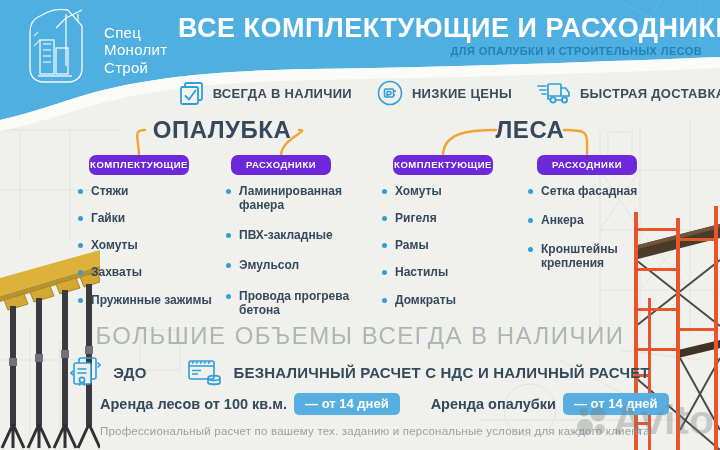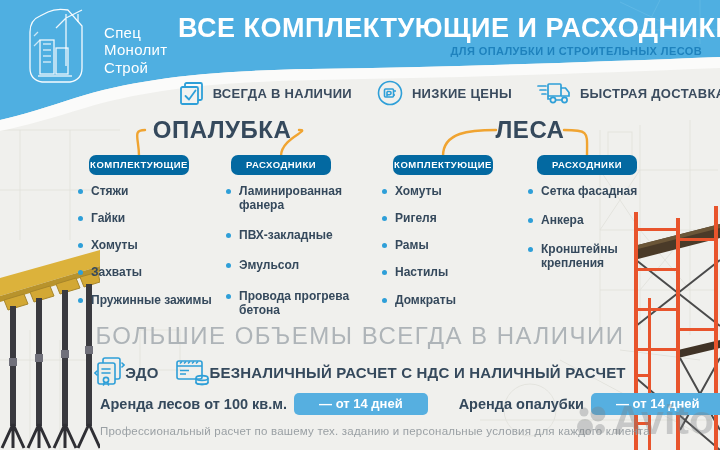--- a/index.html
+++ b/index.html
@@ -24,50 +24,50 @@
   .features{position:absolute;top:79px;left:185px;width:533px;display:flex;
     justify-content:center;align-items:flex-end;gap:24px;}
   .feature{display:flex;align-items:center;gap:8px;}
   .feature .lbl{font-size:13px;font-weight:700;color:#3a4b5e;letter-spacing:.3px;white-space:nowrap;}
 
   
   .section{position:absolute;top:116px;width:300px;}
   .sec-opalubka{left:72px;} .sec-lesa{left:380px;}
   .sec-title{text-align:center;font-size:24px;font-weight:700;color:#35495c;letter-spacing:.5px;}
   .connector{position:absolute;top:8px;left:0;}
-  .badge-orange{position:absolute;top:39px;width:100px;height:20px;background:#0369a1;
+  .badge-orange{position:absolute;top:39px;width:100px;height:20px;background:#6d28d9;
     border-radius:7px;color:#fff;font-size:9.5px;font-weight:700;letter-spacing:.5px;
     text-align:center;line-height:20px;}
   .b1-op{left:17px;} .b2-op{left:159px;} .b1-le{left:13px;} .b2-le{left:157px;}
 
   
   .ilist{position:absolute;top:184px;margin:0;padding:0;list-style:none;}
   .ilist li{position:relative;padding-left:13px;margin-bottom:13px;
     font-size:12px;font-weight:700;color:#35495c;line-height:1.18;}
   .ilist li::before{content:"";position:absolute;left:0;top:5px;width:5px;height:5px;
     border-radius:50%;background:#2e9fd8;}
   .col1{left:78px;width:148px;} .col2{left:226px;width:146px;}
   .col3{left:382px;width:140px;} .col4{left:528px;width:128px;}
   .col2 li{margin-bottom:16px;} .col4 li{margin-bottom:15px;}
 
   
   .banner{position:absolute;top:322px;left:0;width:720px;text-align:center;
     font-size:24px;font-weight:400;color:#aeb4b8;letter-spacing:1.5px;}
 
   
   .payrow{position:absolute;top:356px;left:0;width:720px;display:flex;
-    justify-content:center;align-items:center;}
+    justify-content:center;align-items:center;gap:12px;}
   .payrow .gap{width:16px;}
   .paylbl{font-size:15px;font-weight:700;color:#35495c;letter-spacing:.2px;white-space:nowrap;}
 
   
   .rentrow{position:absolute;top:393px;left:100px;display:flex;align-items:center;}
   .rent-lbl{font-size:14.5px;font-weight:700;color:#35495c;white-space:nowrap;}
   .rent-badge{margin-left:7px;background:#56afe0;color:#fff;font-size:13px;font-weight:700;
-    padding:3px 25px 4px;border-radius:5px;white-space:nowrap;}
+    padding:3px 11px 4px;border-radius:5px;white-space:nowrap;}
   .rent-gap{width:31px;}
 
   .footer{position:absolute;top:425px;left:100px;font-size:11.5px;color:#9aa0a4;letter-spacing:.2px;}
 
   
   .watermark{position:absolute;right:6px;bottom:6px;display:flex;align-items:center;gap:3px;opacity:.35;}
   .watermark .wm-text{font-size:41px;font-weight:700;color:#7d8184;}
 </style>
 </head>
 <body>

